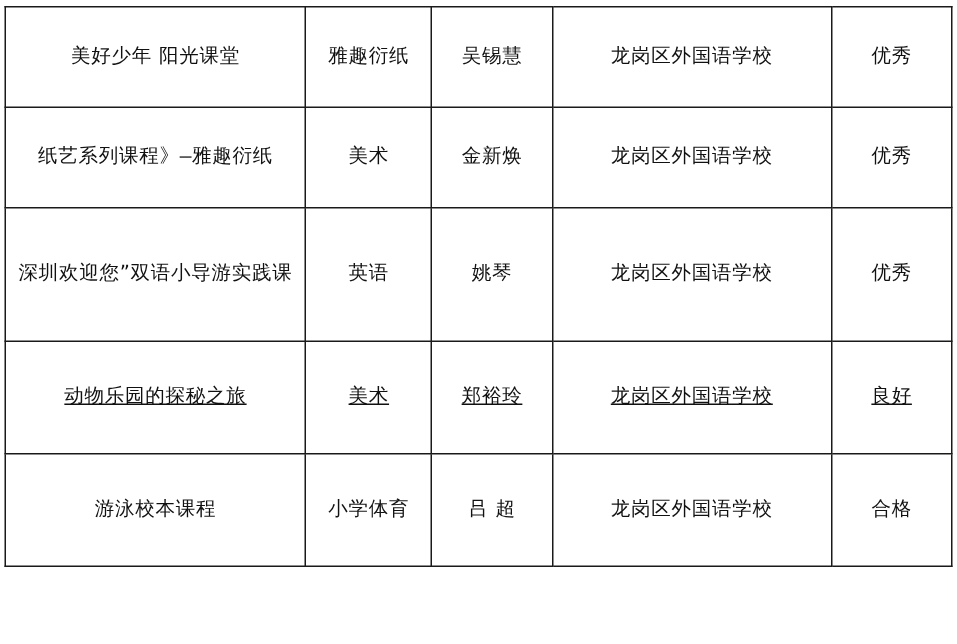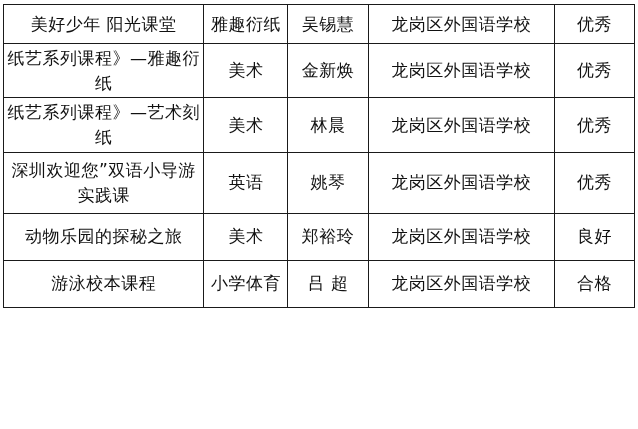--- a/index.html
+++ b/index.html
@@ -24,47 +24,47 @@
     border-collapse: collapse;
     width: 632px;
     margin-left: 3px;
     margin-top: 4px;
     table-layout: fixed;
   }
   table.course-table td {
     border: 1px solid #1a1a1a;
     text-align: center;
     vertical-align: middle;
-    font-size: 17px;
+    font-size: 13px;
     line-height: 1.45;
-    padding: 2px 2px;
+    padding: 16px 2px;
     font-family: "DejaVu Sans", "Liberation Sans", sans-serif;
     letter-spacing: 0.5px;
     color: #111111;
   }
   
   col.c-name   { width: 200px; }
   col.c-subject{ width: 84px; }
   col.c-teacher{ width: 80px; }
   col.c-school { width: 186px; }
   col.c-grade  { width: 80px; }
 
   td.name    { padding-left: 4px; padding-right: 4px; }
   td.subject { }
   td.teacher { letter-spacing: 1px; }
   td.school  { }
   td.grade   { }
 
   tr.r0 td { height: 34px; }
-  tr.r1 td { height: 34px; }
+  tr.r1 td { height: 34px; font-family: Liberation Mono, monospace; }
   tr.r2 td { height: 34px; }
   tr.r3 td { height: 56px; }
   tr.r4 td { height: 42px; }
   tr.r5 td { height: 42px; }
-  tr.r6 td { height: 42px; }
+  tr.r6 td { height: 42px; text-decoration: underline; }
   tr.r7 td { height: 42px; }
   tr.r8 td { height: 42px; }
 
   .name-wrap {
     display: block;
     white-space: normal;
     word-break: break-all;
   }
 </style>
 </head>
@@ -91,29 +91,20 @@
       </tr>
       <tr class="r1">
         <td class="name">
             <span class="name-wrap">纸艺系列课程》—雅趣衍纸</span>
           </td>
         <td class="subject">美术</td>
         <td class="teacher">金新焕</td>
         <td class="school">龙岗区外国语学校</td>
         <td class="grade">优秀</td>
       </tr>
-      <tr class="r2">
-        <td class="name">
-            <span class="name-wrap">纸艺系列课程》—艺术刻纸</span>
-          </td>
-        <td class="subject">美术</td>
-        <td class="teacher">林晨</td>
-        <td class="school">龙岗区外国语学校</td>
-        <td class="grade">优秀</td>
-      </tr>
       <tr class="r3">
         <td class="name">
             <span class="name-wrap">深圳欢迎您”双语小导游实践课</span>
           </td>
         <td class="subject">英语</td>
         <td class="teacher">姚琴</td>
         <td class="school">龙岗区外国语学校</td>
         <td class="grade">优秀</td>
       </tr>
       <tr class="r6">

